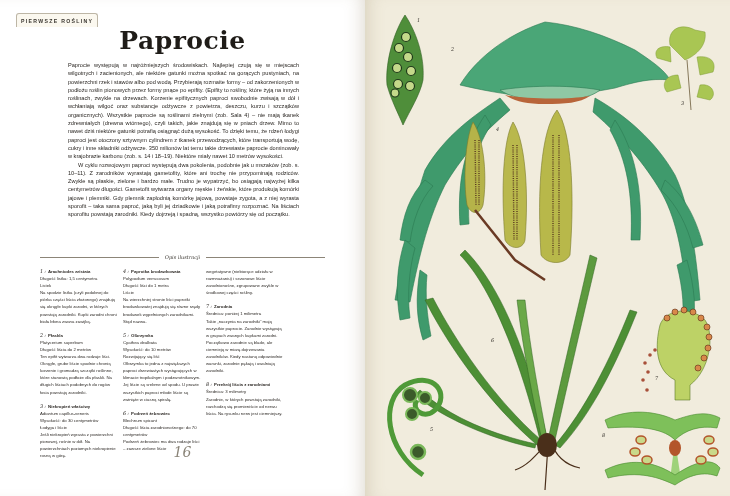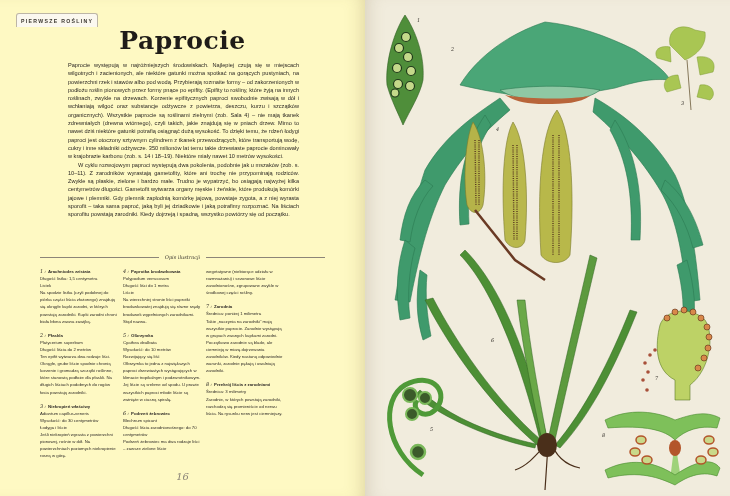--- a/index.html
+++ b/index.html
@@ -1,21 +1,21 @@
 <!DOCTYPE html>
 <html><head>
 <meta charset="utf-8">
 <style>
   * { margin: 0; padding: 0; box-sizing: border-box; }
   html, body { width: 730px; height: 496px; overflow: hidden; background: #f3eee2; }
   body { font-family: "Liberation Sans", sans-serif; color: #2a2622; position: relative; }
 
   .spread { position: absolute; left: 0; top: 0; width: 730px; height: 496px; display: flex; }
   .page-left {
-    width: 365px; height: 496px; background: #fef9c3; position: relative;
+    width: 365px; height: 496px; background: #ffffff; position: relative;
     box-shadow: inset -14px 0 18px -12px rgba(120,100,60,0.25);
   }
   .page-right {
     width: 365px; height: 496px; background: #f1ecdd; position: relative; overflow: hidden;
     box-shadow: inset 14px 0 18px -12px rgba(120,100,60,0.22);
   }
 
   .section-tab {
     position: absolute; left: 16px; top: 13px; height: 14px; padding: 0 4px;
     border: 1px solid #bdb6a6; border-bottom: none; border-radius: 3px 3px 0 0;
@@ -49,22 +49,22 @@
     display: grid; grid-template-columns: 78px 78px 78px; column-gap: 5px;
   }
   .legend-col { font-size: 4.3px; line-height: 7.1px; color: #2e2a26; }
   .legend-item { margin-bottom: 7px; }
   .legend-item .head { font-weight: bold; }
   .legend-item .num {
     font-family: "DejaVu Serif", serif; font-style: italic; font-weight: normal; font-size: 5px; margin-right: 1px;
   }
 
   .page-number {
-    position: absolute; left: 0; width: 365px; top: 471px; text-align: center;
-    font-family: "DejaVu Serif", serif; font-style: italic; font-size: 10px; color: #8a8478;
+    position: absolute; left: 0; width: 365px; top: 444px; text-align: center;
+    font-family: "DejaVu Serif", serif; font-style: italic; font-size: 14px; color: #8a8478;
   }
 
   
   .plate { position: absolute; left: 0; top: 0; width: 365px; height: 496px; }
   .plate-label {
     position: absolute; font-family: "DejaVu Serif", serif; font-style: italic; font-size: 5px; color: #3a3630;
   }
 </style>
 </head>
 <body>

